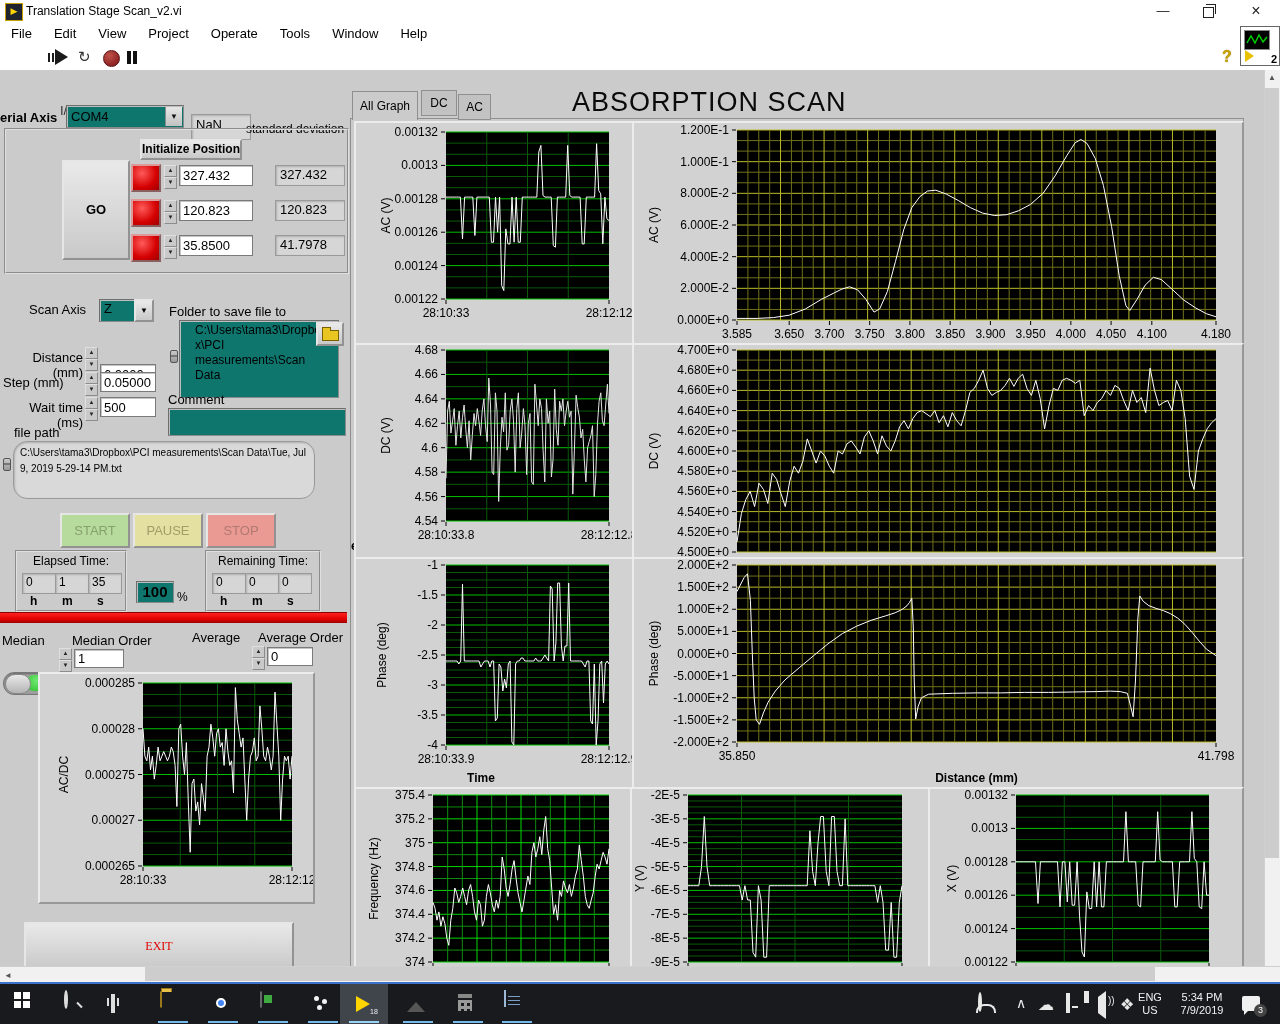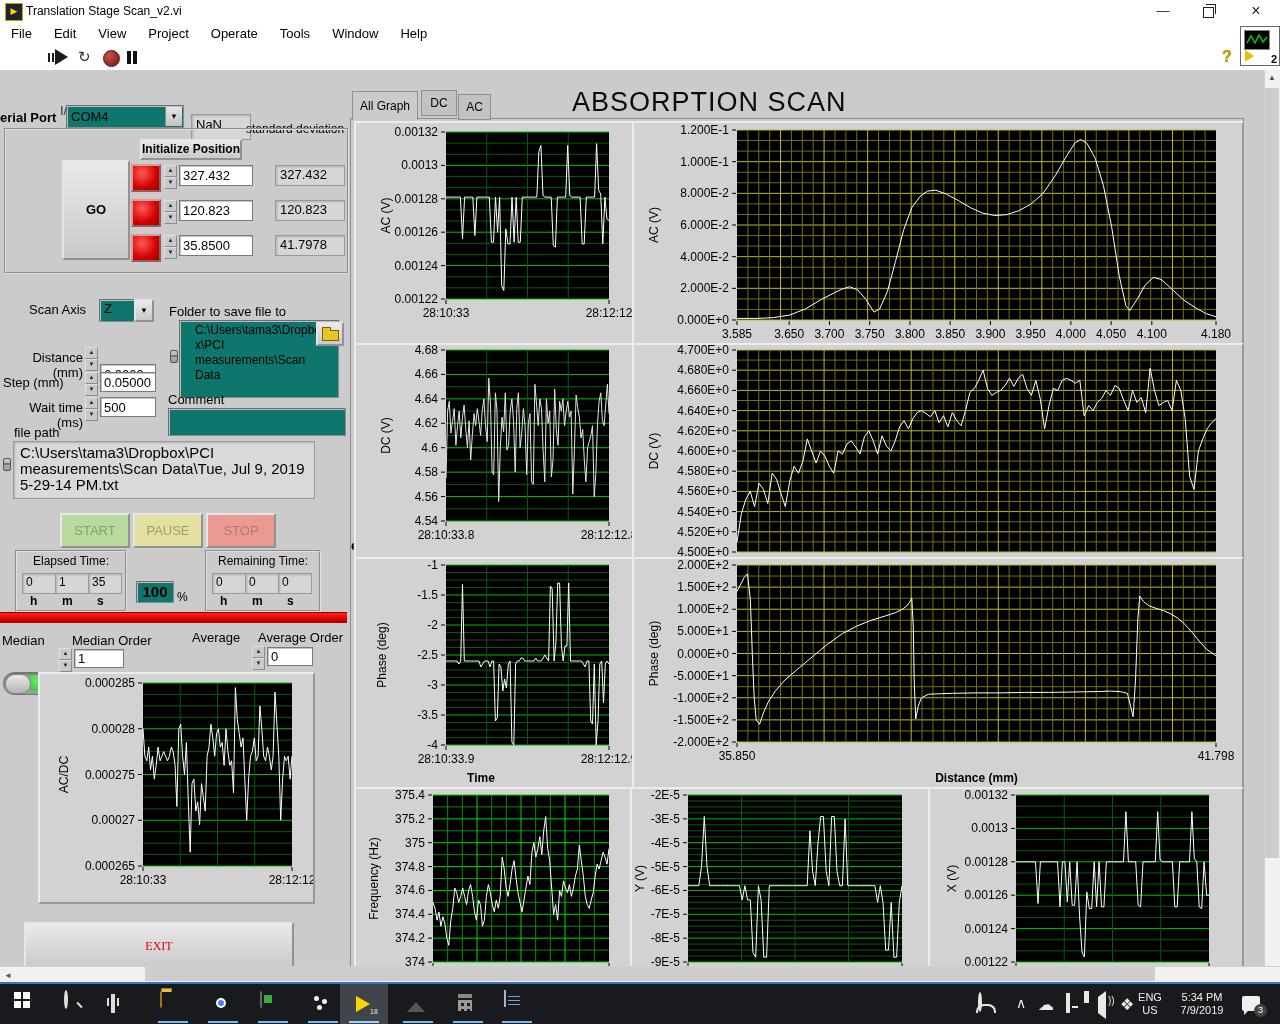--- a/index.html
+++ b/index.html
@@ -147,21 +147,21 @@
     <svg width="24" height="18">
         <polyline points="2,12 6,5 10,12 14,4 18,11 22,6" fill="none" stroke="#00d000" stroke-width="1.5"></polyline>
       </svg>
   </div>
   <div class="arr"></div>
   <div class="num">2</div>
 </div>
 
 <div class="abs panelbg"></div>
 
-<div class="abs lbl13 b" style="left:0px;top:110px;">erial Port</div>
+<div class="abs lbl13 b" style="left:0px;top:110px;">erial Axis</div>
 <div class="abs" style="left:60px;top:107px;font-size:13px;line-height:8px;color:#333;">I/O</div>
 <div class="abs sunken" style="left:66px;top:105px;width:116px;height:21px;">
   <span style="position:absolute;left:4px;top:3px;font-size:13px;">COM4</span>
   <span class="combo-arrow">▼</span>
 </div>
 <div class="abs ind" style="left:191px;top:114px;width:50px;height:20px;padding:2px 4px;font-size:13px;">NaN</div>
 <div class="abs lbl" style="left:246px;top:122px;">standard deviation</div>
 
 <div class="abs frame" style="left:4px;top:128px;width:341px;height:142px;"></div>
 <div class="abs btn b" style="left:140px;top:139px;width:98px;height:17px;font-size:12px;line-height:17px;">Initialize Position</div>
@@ -221,21 +221,21 @@
     <span>▲</span>
     <span>▼</span>
   </div>
 <input class="abs num" style="left: 100px; top: 397px; width: 48px; height: 16px;" value="500">
 
 <div class="abs lbl13" style="left:168px;top:392px;">Comment</div>
 <div class="abs sunken" style="left:168px;top:408px;width:176px;height:26px;"></div>
 
 <div class="abs lbl13" style="left:14px;top:425px;">file path</div>
 <div class="abs link" style="left:3px;top:458px;"></div>
-<div class="abs ind" style="left:13px;top:441px;width:288px;height:50px;padding:3px 6px;font-size:15px;line-height:16px;background:#d9d9d9;overflow:hidden;">C:\Users\tama3\Dropbox\PCI measurements\Scan Data\Tue, Jul 9, 2019 5-29-14 PM.txt</div>
+<div class="abs ind" style="left:13px;top:441px;width:288px;height:50px;padding:3px 6px;font-size:10px;line-height:16px;background:#d9d9d9;overflow:hidden;border-radius:14px;">C:\Users\tama3\Dropbox\PCI measurements\Scan Data\Tue, Jul 9, 2019 5-29-14 PM.txt</div>
 
 <div class="abs btn" style="left:60px;top:513px;width:66px;height:31px;line-height:31px;background:#b7db9c;color:#86a06e;font-size:13px;">START</div>
 <div class="abs btn" style="left:133px;top:513px;width:66px;height:31px;line-height:31px;background:#e4e0a2;color:#a09d68;font-size:13px;">PAUSE</div>
 <div class="abs btn" style="left:206px;top:513px;width:66px;height:31px;line-height:31px;background:#ea9a92;color:#b07a72;font-size:13px;">STOP</div>
 
 <div class="abs frame" style="left:15px;top:550px;width:108px;height:58px;">
   <div style="text-align:center;font-size:12px;margin-top:2px;">Elapsed Time:</div>
   <div class="abs ind" style="left:5px;top:21px;width:26px;height:17px;padding:1px 3px;font-size:12px;">0</div>
   <div class="abs ind" style="left:38px;top:21px;width:26px;height:17px;padding:1px 3px;font-size:12px;">1</div>
   <div class="abs ind" style="left:71px;top:21px;width:26px;height:17px;padding:1px 3px;font-size:12px;">35</div>

